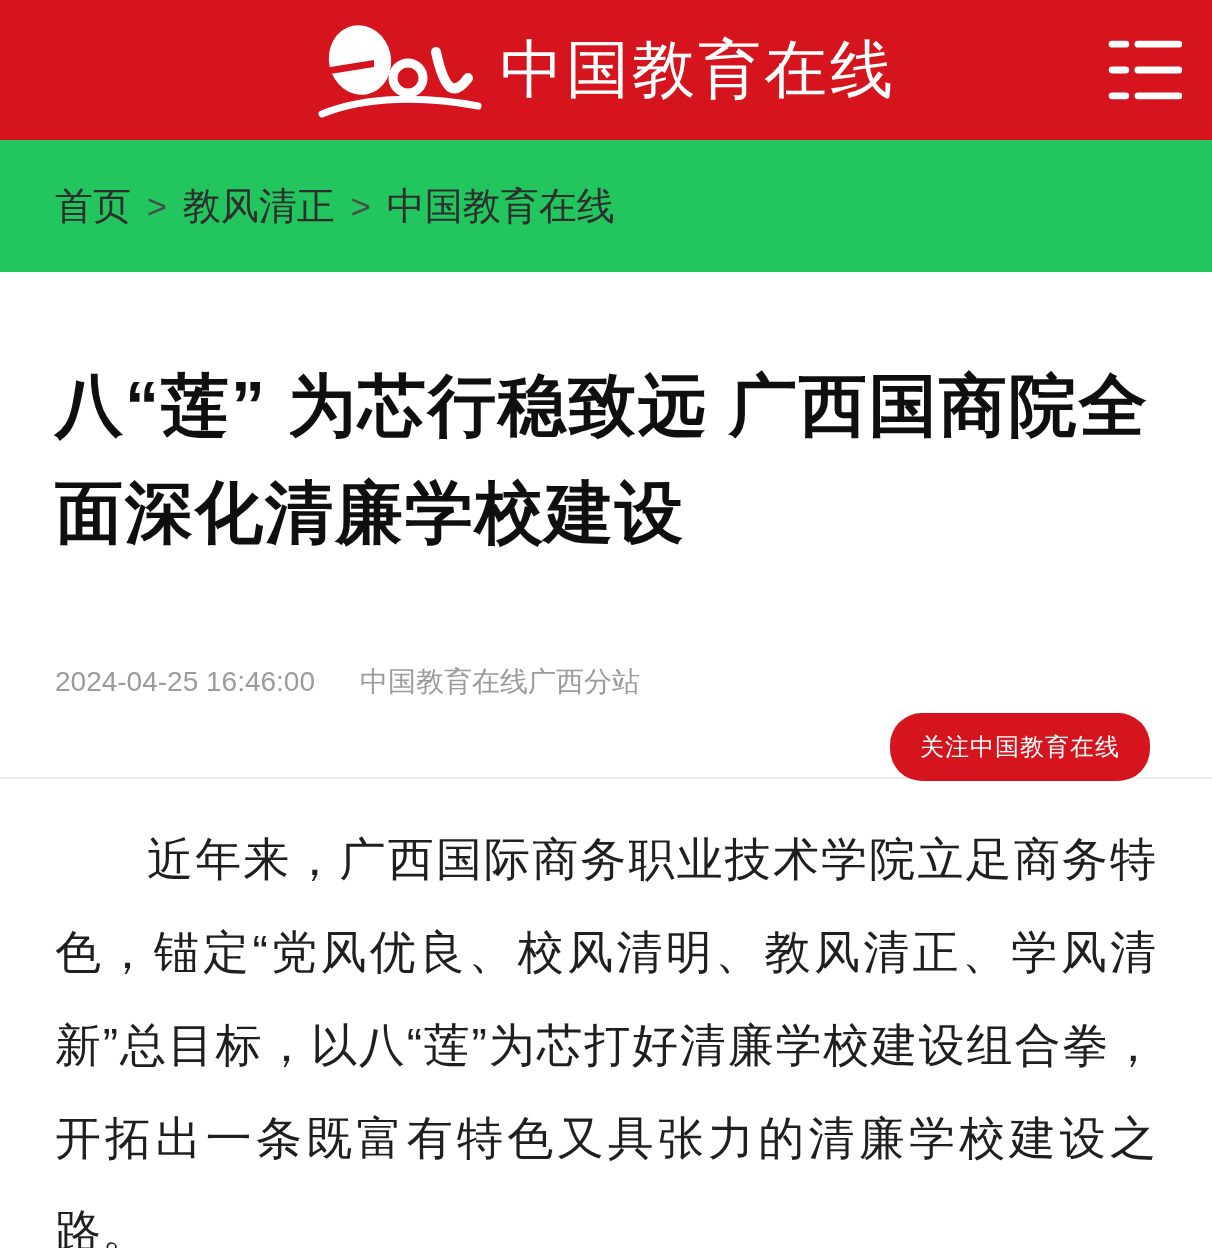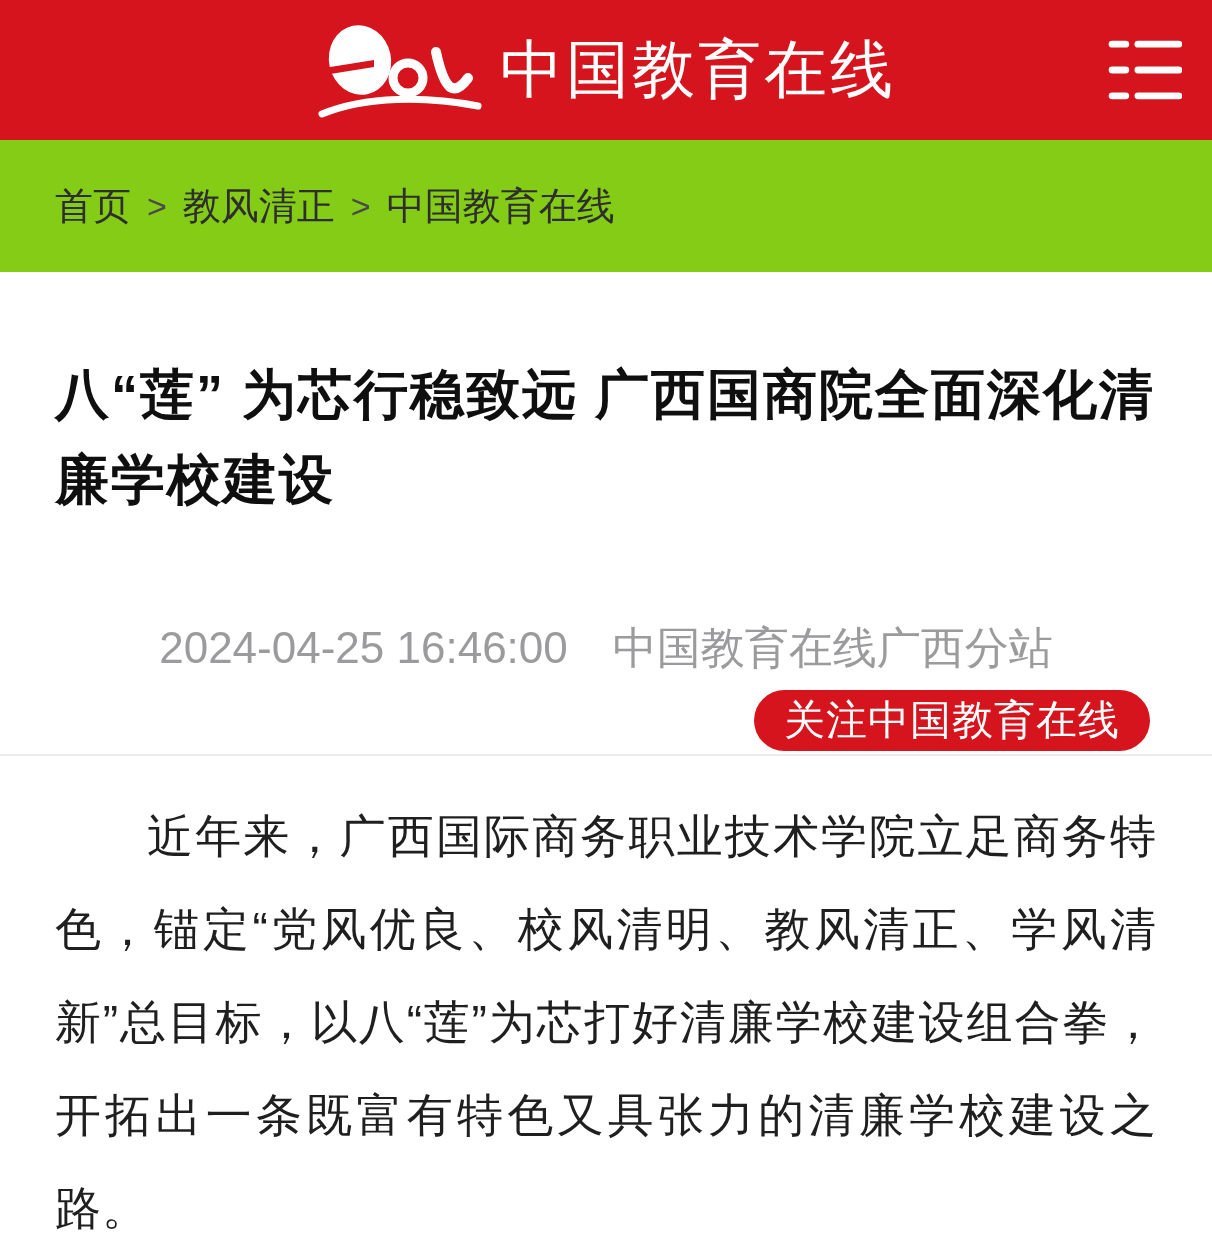--- a/index.html
+++ b/index.html
@@ -46,21 +46,21 @@
     border: none;
     display: flex;
     align-items: center;
     justify-content: center;
     cursor: pointer;
   }
   .menu-button svg { width: 76px; height: 70px; display: block; }
 
   
   .breadcrumb-bar {
-    background: #84cc16;
+    background: #22c55e;
     height: 132px;
     display: flex;
     align-items: center;
     padding: 0 55px;
     font-size: 38px;
     color: #2e2e2e;
   }
   .breadcrumb-bar a {
     color: #2e2e2e;
     text-decoration: none;
@@ -69,35 +69,34 @@
   .crumb-sep {
     color: #4a4a4a;
     margin: 0 16px;
     font-size: 34px;
   }
 
   
   .article { padding: 0 55px; }
   .article-title {
     margin-top: 80px;
-    font-size: 54px;
+    font-size: 68px;
     line-height: 1.58;
     font-weight: 700;
     color: #0f0f0f;
     letter-spacing: 2px;
   }
   .article-meta {
     margin-top: 96px;
     display: flex;
     align-items: baseline;
     gap: 45px;
-    font-size: 44px;
+    font-size: 28px;
     color: #9b9b9d;
     white-space: nowrap;
-    justify-content: center;
   }
   .follow-row {
     position: relative;
     height: 78px;
     margin-top: 12px;
   }
   .meta-divider {
     position: absolute;
     left: -55px;
     right: -55px;
@@ -107,23 +106,23 @@
   }
   .follow-button {
     position: absolute;
     right: 7px;
     top: 0;
     z-index: 1;
     background: #d6141d;
     color: #ffffff;
     border: none;
     border-radius: 32px;
-    font-size: 41px;
+    font-size: 24px;
     font-family: inherit;
-    padding: 3px 30px;
+    padding: 18px 30px;
     letter-spacing: 1px;
     cursor: pointer;
   }
 
   .article-body { margin-top: 22px; }
   .article-body p {
     font-size: 46px;
     line-height: 93px;
     color: #1f1f1f;
     text-align: justify;

